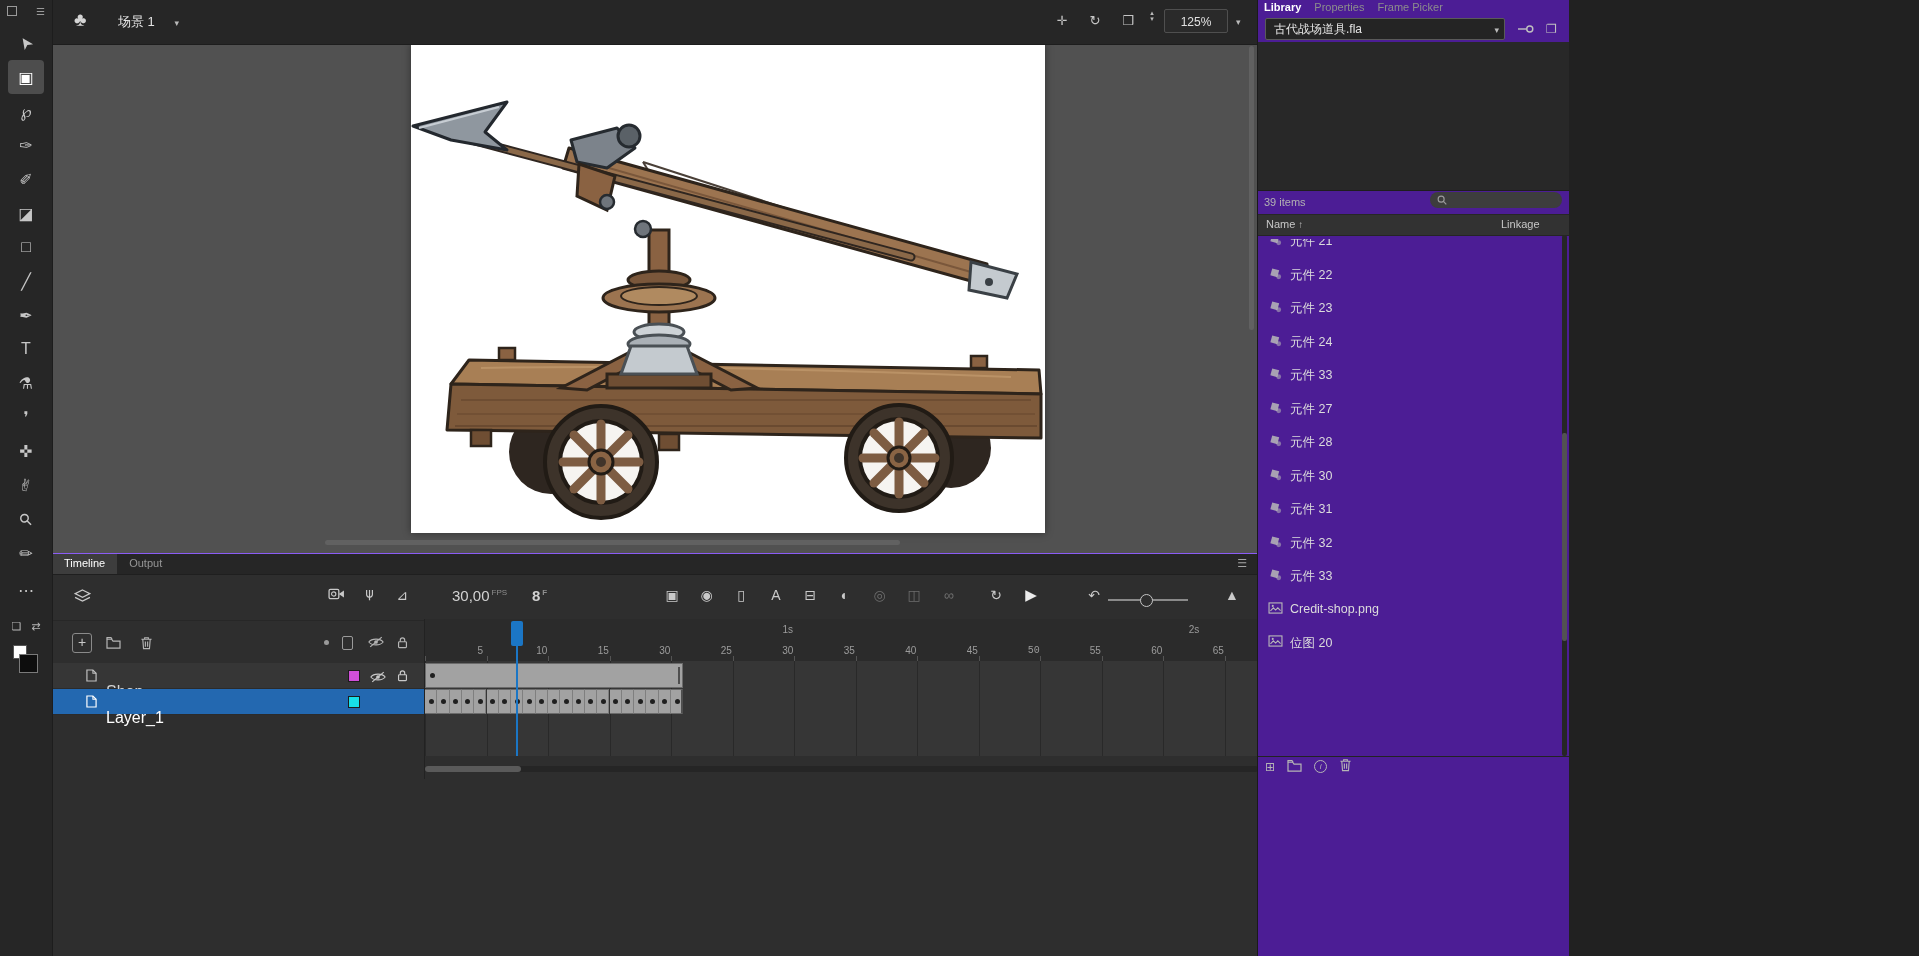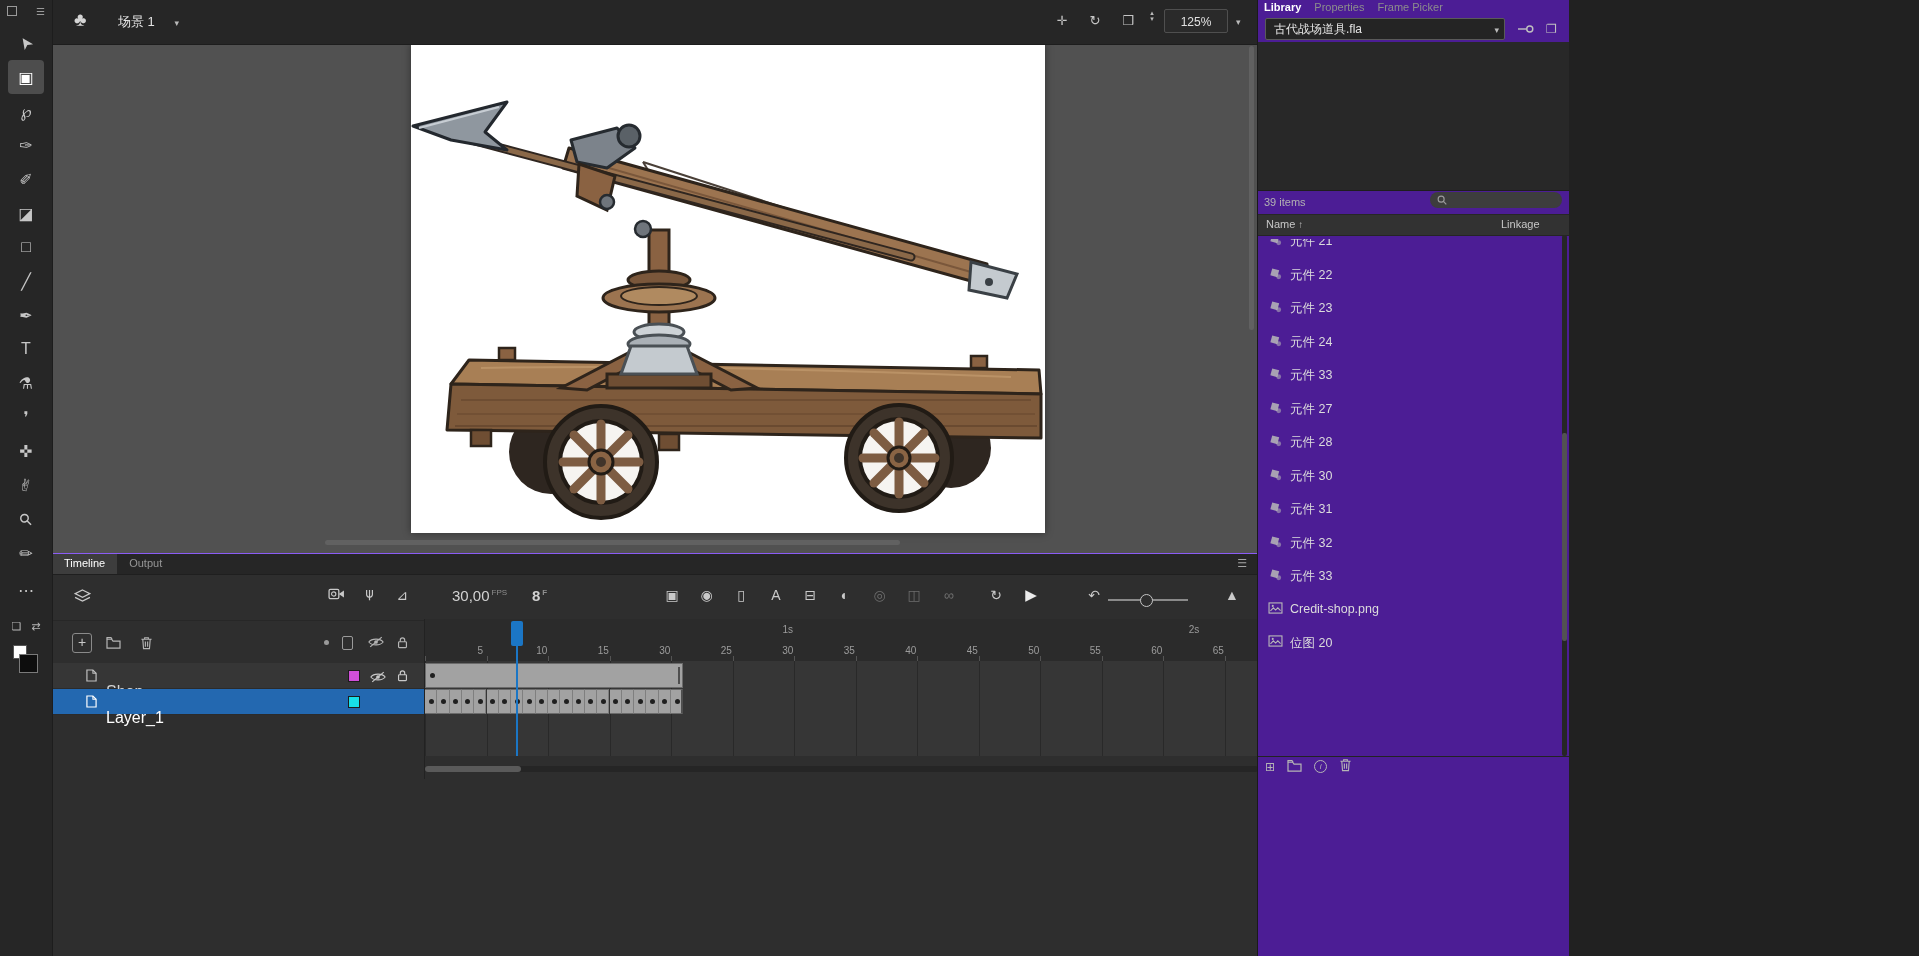--- a/index.html
+++ b/index.html
@@ -399,21 +399,21 @@
           <div class="ruler-ticks"></div>
           <div class="rnum" style="left: 44.35px;">5</div>
           <div class="rnum" style="left: 105.85px;">10</div>
           <div class="rnum" style="left: 167.35px;">15</div>
           <div class="rnum" style="left: 228.85px;">30</div>
           <div class="rnum" style="left: 290.35px;">25</div>
           <div class="rnum" style="left: 351.85px;">30</div>
           <div class="rnum" style="left: 413.35px;">35</div>
           <div class="rnum" style="left: 474.85px;">40</div>
           <div class="rnum" style="left: 536.35px;">45</div>
-          <div class="rnum" style="left: 597.85px;">50</div>
+          <div class="rnum" style="left: 597.85px; font-family: Liberation Mono, monospace;">50</div>
           <div class="rnum" style="left: 659.35px;">55</div>
           <div class="rnum" style="left: 720.85px;">60</div>
           <div class="rnum" style="left: 782.35px;">65</div>
           <div class="rsec" style="left: 352.85px;">1s</div>
           <div class="rsec" style="left: 723px; margin-left: 36px;">2s</div>
         </div>
       <div class="frames-grid"></div>
       <div class="frame-rows">
           <div class="frow" style="top: 0px;">
             <div class="fspan" style="left: 0px; width: 258.3px;">

